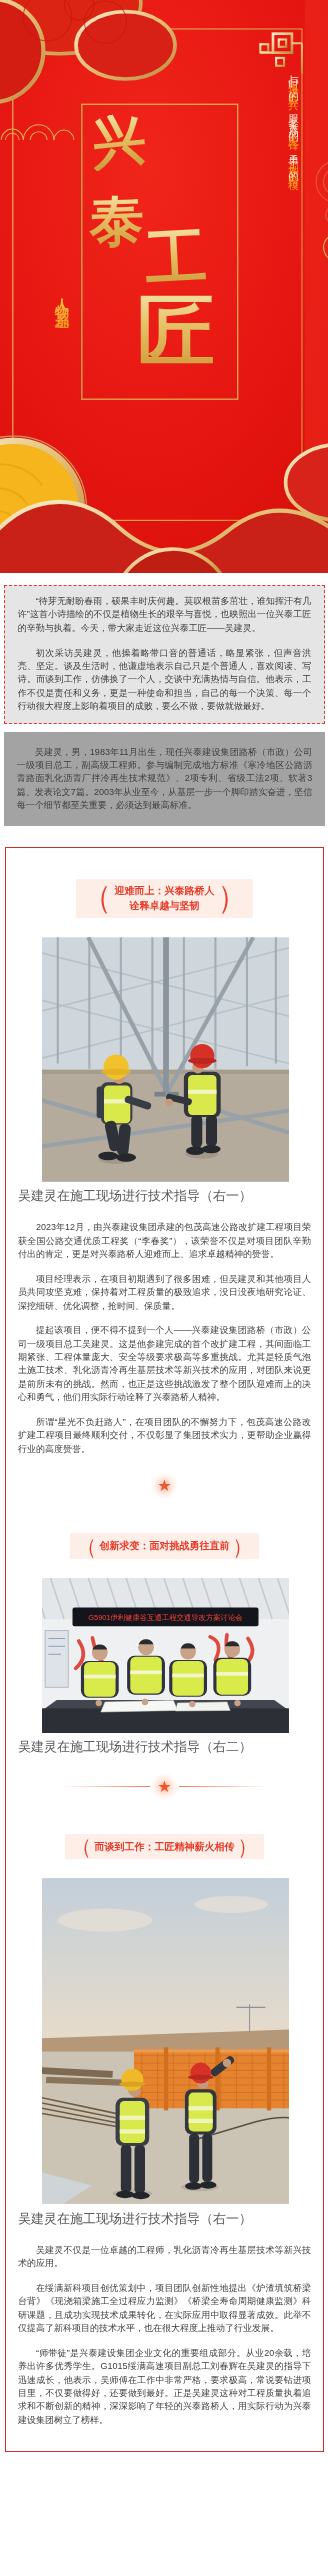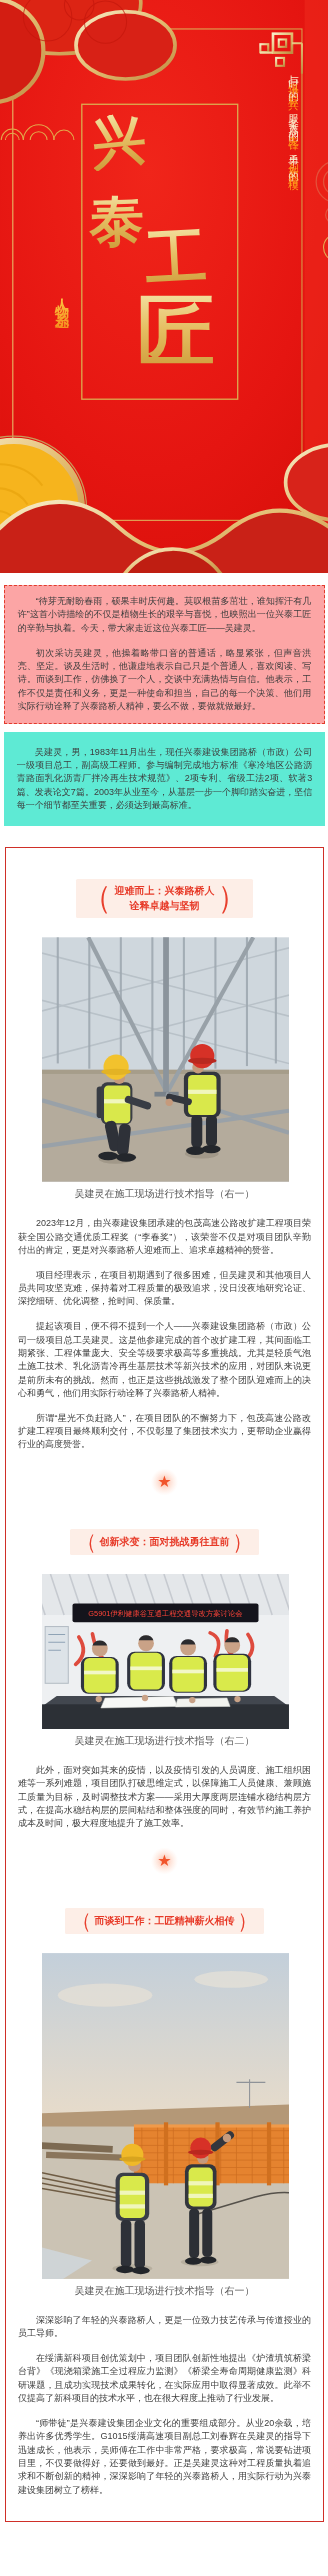--- a/index.html
+++ b/index.html
@@ -36,45 +36,45 @@
     position:absolute;z-index:2;left:287px;top:66px;
     writing-mode:vertical-rl;text-orientation:upright;
     font-size:10.5px;letter-spacing:4.2px;color:#f9edcb;font-weight:500;
   }
   .slogan .phrase+.phrase{margin-inline-start:10.5px;}
   .slogan .hl{color:#ff9c1a;}
   
   .para{font-size:9px;line-height:1.48;text-align:justify;text-indent:2em;margin:0 0 11.6px 0;}
   .para:last-child{margin-bottom:0;}
   .intro-box{
-    margin:11.6px 4.2px 0 4.2px;border:0.5px dashed #e23a2c;background:#fca5a5;
+    margin:11.6px 4.2px 0 4.2px;border:0.5px dashed #e23a2c;background:#e5e5e5;
     padding:9.5px 12.6px;
   }
   .bio-box{
-    margin:8.4px 4.2px 0 4.2px;background:#5eead4;padding:13.7px 12.6px;
+    margin:8.4px 4.2px 0 4.2px;background:#a3a3a3;padding:13.7px 12.6px;
   }
   .article-box{
     margin:21px 5.3px 0 5.3px;border:1.1px solid #cf2f28;background:#fff;
     padding:30.5px 11.6px 24px 11.6px;
   }
   .badge-wrap{text-align:center;margin:0 0 16px 0;}
   .badge{
     display:inline-flex;align-items:center;gap:3.2px;
     background:#fdeee7;padding:4.2px 7.4px;border-radius:1.6px;
   }
   .badge .paren{
     color:#e8402e;font-weight:400;line-height:.9;font-size:19px;
     transform:scaleY(1.12);font-family:"Liberation Serif","DejaVu Serif",serif;
   }
   .badge.tall .paren{font-size:28.4px;}
   .badge-text{color:#e73a28;font-weight:700;font-size:10px;line-height:1.55;text-align:center;}
   .figure{width:246px;margin:19px auto 5.3px auto;display:block;border-radius:6px;}
   .figure svg{display:block;}
   .caption{
-    text-align:center;font-size:10px;color:#595959;margin:0 0 16px 0;line-height:1.4;
+    font-size:13px;color:#595959;margin:0 0 16px 0;line-height:1.4;
   }
   .star-divider{
     display:flex;align-items:center;justify-content:center;margin:17px 0 34px 0;
   }
   .star-divider .line{flex:0 0 89px;height:0.5px;}
   .star-divider .line.left{background:linear-gradient(to right,rgba(241,85,44,0),rgba(241,85,44,.8));}
   .star-divider .line.right{background:linear-gradient(to left,rgba(241,85,44,0),rgba(241,85,44,.8));}
   .star-divider .star{
     font-size:16px;color:#f1552c;line-height:1;padding:5.3px 7.4px;
     text-shadow:0 0 7.4px rgba(241,85,44,.45);
@@ -163,21 +163,21 @@
 
   <div class="series-label">人物系列报道</div>
 
   <div class="slogan">
     <span class="phrase"><span>与时</span><span class="hl">俱进</span><span>的</span><span class="hl">标兵</span></span><span class="phrase"><span>服务大局的</span><span class="hl">先锋</span></span><span class="phrase"><span>勇于</span><span class="hl">创新</span><span>的</span><span class="hl">楷模</span></span>
   </div>
 </div>
 
 <div class="intro-box">
   <p class="para">“待芽无耐盼春雨，硕果丰时庆何趣。莫叹根苗多茁壮，谁知挥汗有几许”这首小诗描绘的不仅是植物生长的艰辛与喜悦，也映照出一位兴泰工匠的辛勤与执着。今天，带大家走近这位兴泰工匠——吴建灵。</p>
-  <p class="para">初次采访吴建灵，他操着略带口音的普通话，略显紧张，但声音洪亮、坚定。谈及生活时，他谦虚地表示自己只是个普通人，喜欢阅读、写诗。而谈到工作，仿佛换了一个人，交谈中充满热情与自信。他表示，工作不仅是责任和义务，更是一种使命和担当，自己的每一个决策、他们用实际行动诠释了兴泰路桥人精神，要么不做，要做就做最好。</p>
+  <p class="para">初次采访吴建灵，他操着略带口音的普通话，略显紧张，但声音洪亮、坚定。谈及生活时，他谦虚地表示自己只是个普通人，喜欢阅读、写诗。而谈到工作，仿佛换了一个人，交谈中充满热情与自信。他表示，工作不仅是责任和义务，更是一种使命和担当，自己的每一个决策、每一个行动很大程度上影响着项目的成败，要么不做，要做就做最好。</p>
 </div>
 
 <div class="bio-box">
   <p class="para">吴建灵，男，1983年11月出生，现任兴泰建设集团路桥（市政）公司一级项目总工，副高级工程师。参与编制完成地方标准《寒冷地区公路沥青路面乳化沥青厂拌冷再生技术规范》、2项专利、省级工法2项、软著3篇、发表论文7篇。2003年从业至今，从基层一步一个脚印踏实奋进，坚信每一个细节都至关重要，必须达到最高标准。</p>
 </div>
 
 <div class="article-box">
 
   <div class="badge-wrap">
     <span class="badge tall">
@@ -343,21 +343,20 @@
       <polygon points="120,236 250,233 258,252 112,255" fill="#f7f8f6" stroke="#d8dad4"></polygon>
       <polygon points="258,238 352,236 358,252 254,253" fill="#f2f3ef" stroke="#d8dad4"></polygon>
       <circle cx="108" cy="238" r="6" fill="#c9a287"></circle>
         <circle cx="196" cy="236" r="6" fill="#c9a287"></circle>
       <circle cx="286" cy="240" r="6" fill="#c9a287"></circle>
         <circle cx="372" cy="238" r="6" fill="#c9a287"></circle>
     </svg>
   </div>
   <div class="caption">吴建灵在施工现场进行技术指导（右二）</div>
 
-  <p class="para">此外，面对突如其来的疫情，以及疫情引发的人员调度、施工组织困难等一系列难题，项目团队打破思维定式，以保障施工人员健康、兼顾施工质量为目标，及时调整技术方案——采用大厚度两层连铺水稳结构层方式，在提高水稳结构层的层间粘结和整体强度的同时，有效节约施工养护成本及时间，极大程度地提升了施工效率。</p>
 
   <div class="star-divider">
     <span class="line left"></span>
       <span class="star">★</span>
       <span class="line right"></span>
   </div>
 
   <div class="badge-wrap">
     <span class="badge">
       <span class="paren">（</span>
@@ -432,18 +431,18 @@
         <ellipse cx="302" cy="379" rx="24" ry="5" fill="#b9281f"></ellipse>
         <rect x="280" y="486" width="19" height="94" rx="8" fill="#2c2f35"></rect>
         <rect x="305" y="486" width="19" height="92" rx="8" fill="#2c2f35"></rect>
         <ellipse cx="288" cy="586" rx="16" ry="7" fill="#22252a"></ellipse>
         <ellipse cx="316" cy="584" rx="16" ry="7" fill="#22252a"></ellipse>
       </g>
     </svg>
   </div>
   <div class="caption">吴建灵在施工现场进行技术指导（右一）</div>
 
-  <p class="para">深深影响了年轻的兴泰路桥人，更是一位致力技艺传承与传道授业的员工导师。</p>
+  <p class="para">吴建灵不仅是一位卓越的工程师，乳化沥青冷再生基层技术等新兴技术的应用。</p>
   <p class="para">在绥满新科项目创优策划中，项目团队创新性地提出《炉渣填筑桥梁台背》《现浇箱梁施工全过程应力监测》《桥梁全寿命周期健康监测》科研课题，且成功实现技术成果转化，在实际应用中取得显著成效。此举不仅提高了新科项目的技术水平，也在很大程度上推动了行业发展。</p>
   <p class="para">“师带徒”是兴泰建设集团企业文化的重要组成部分。从业20余载，培养出许多优秀学生。G1015绥满高速项目副总工刘春辉在吴建灵的指导下迅速成长，他表示，吴师傅在工作中非常严格，要求极高，常说要钻进项目里，不仅要做得好，还要做到最好。正是吴建灵这种对工程质量执着追求和不断创新的精神，深深影响了年轻的兴泰路桥人，用实际行动为兴泰建设集团树立了榜样。</p>
 
 </div>
 
 
 </body></html>

